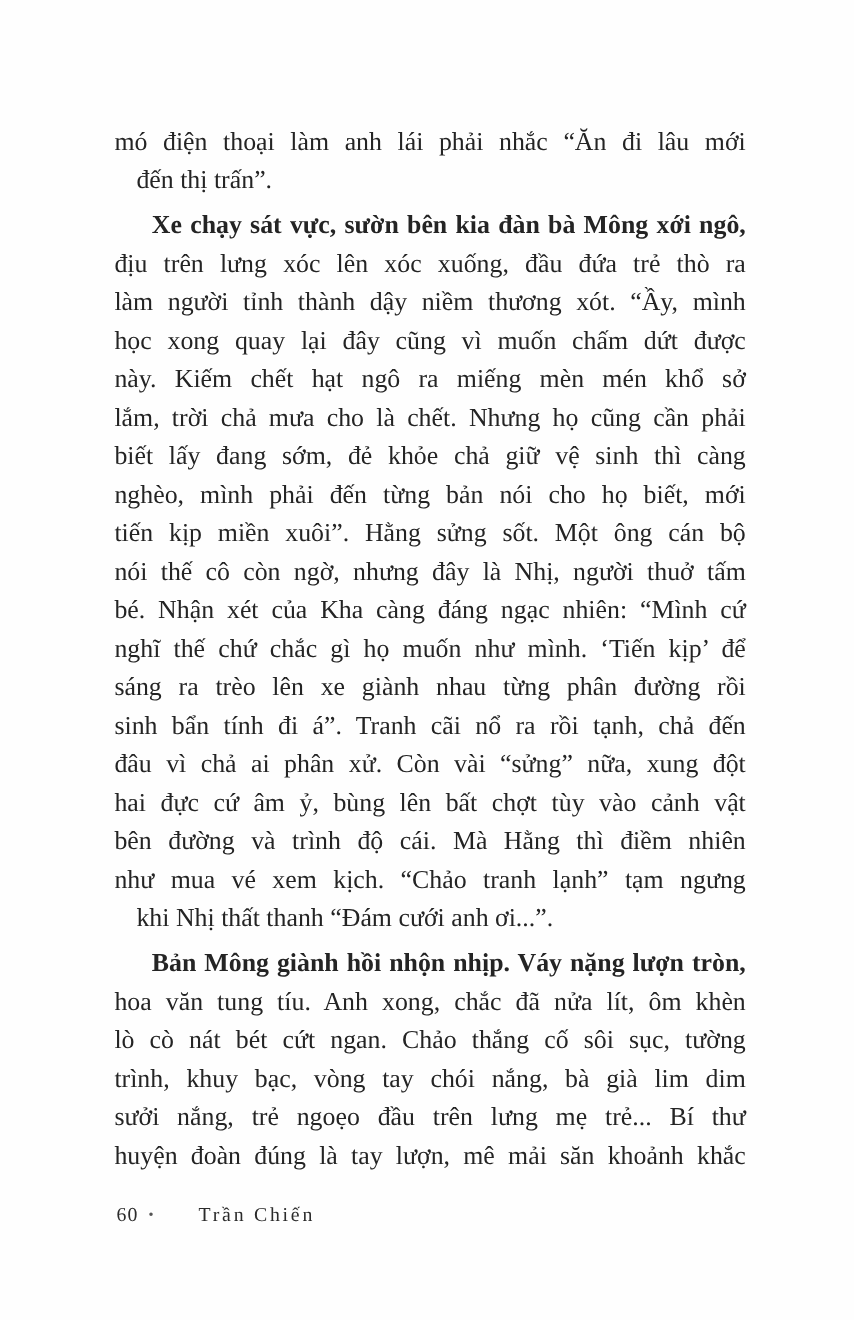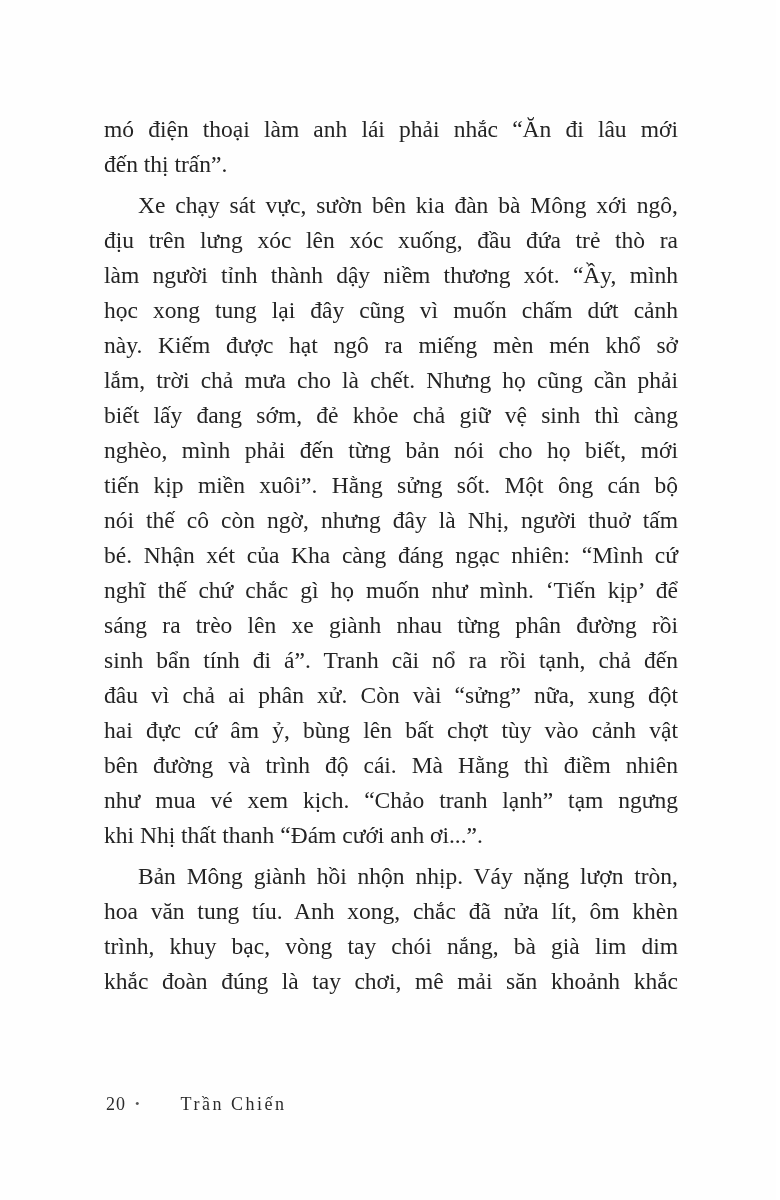--- a/index.html
+++ b/index.html
@@ -24,22 +24,22 @@
   }
   .para { margin: 0; }
   .para + .para { margin-top: 6px; }
   .line {
     font-size: 23.5px;
     line-height: 35px;
     text-align: justify;
     text-align-last: justify;
     white-space: normal;
   }
-  .line.flush-left { text-align-last: left; }
-  .line.first-indent { text-indent: 34px; }
+  .line.flush-left { text-align-last: left; margin-left: 20px; }
+  .line.first-indent { text-indent: 34px; font-weight: bold; }
   .footer {
     position: absolute;
     left: 106px;
     top: 1094px;
     font-size: 18px;
     color: #2b2b2b;
     display: flex;
     align-items: baseline;
     gap: 9px;
   }
@@ -59,44 +59,46 @@
 
   <main class="text-block" id="text-block">
       <div class="para">
         <div class="line">mó điện thoại làm anh lái phải nhắc “Ăn đi lâu mới</div>
         <div class="line flush-left">đến thị trấn”.</div>
       </div>
       <div class="para">
         <div class="line first-indent">Xe chạy sát vực, sườn bên kia đàn bà Mông xới ngô,</div>
         <div class="line">địu trên lưng xóc lên xóc xuống, đầu đứa trẻ thò ra</div>
         <div class="line">làm người tỉnh thành dậy niềm thương xót. “Ầy, mình</div>
-        <div class="line">học xong tung lại đây cũng vì muốn chấm dứt cảnh</div>
-        <div class="line">này. Kiếm được hạt ngô ra miếng mèn mén khổ sở</div>
+        <div class="line">học xong quay lại đây cũng vì muốn chấm dứt được</div>
+        <div class="line">này. Kiếm chết hạt ngô ra miếng mèn mén khổ sở</div>
         <div class="line">lắm, trời chả mưa cho là chết. Nhưng họ cũng cần phải</div>
         <div class="line">biết lấy đang sớm, đẻ khỏe chả giữ vệ sinh thì càng</div>
         <div class="line">nghèo, mình phải đến từng bản nói cho họ biết, mới</div>
         <div class="line">tiến kịp miền xuôi”. Hằng sửng sốt. Một ông cán bộ</div>
         <div class="line">nói thế cô còn ngờ, nhưng đây là Nhị, người thuở tấm</div>
         <div class="line">bé. Nhận xét của Kha càng đáng ngạc nhiên: “Mình cứ</div>
         <div class="line">nghĩ thế chứ chắc gì họ muốn như mình. ‘Tiến kịp’ để</div>
         <div class="line">sáng ra trèo lên xe giành nhau từng phân đường rồi</div>
         <div class="line">sinh bẩn tính đi á”. Tranh cãi nổ ra rồi tạnh, chả đến</div>
         <div class="line">đâu vì chả ai phân xử. Còn vài “sửng” nữa, xung đột</div>
         <div class="line">hai đực cứ âm ỷ, bùng lên bất chợt tùy vào cảnh vật</div>
         <div class="line">bên đường và trình độ cái. Mà Hằng thì điềm nhiên</div>
         <div class="line">như mua vé xem kịch. “Chảo tranh lạnh” tạm ngưng</div>
         <div class="line flush-left">khi Nhị thất thanh “Đám cưới anh ơi...”.</div>
       </div>
       <div class="para">
         <div class="line first-indent">Bản Mông giành hồi nhộn nhịp. Váy nặng lượn tròn,</div>
         <div class="line">hoa văn tung tíu. Anh xong, chắc đã nửa lít, ôm khèn</div>
+        <div class="line">lò cò nát bét cứt ngan. Chảo thắng cố sôi sục, tường</div>
         <div class="line">trình, khuy bạc, vòng tay chói nắng, bà già lim dim</div>
-        <div class="line">khắc đoàn đúng là tay chơi, mê mải săn khoảnh khắc</div>
+        <div class="line">sưởi nắng, trẻ ngoẹo đầu trên lưng mẹ trẻ... Bí thư</div>
+        <div class="line">huyện đoàn đúng là tay lượn, mê mải săn khoảnh khắc</div>
       </div>
     </main>
 
   <footer class="footer">
-    <span class="pagenum">20</span>
+    <span class="pagenum">60</span>
     <span class="sep">•</span>
     <span class="author">Trần Chiến</span>
   </footer>
 
 </div>
 
 </body></html>

